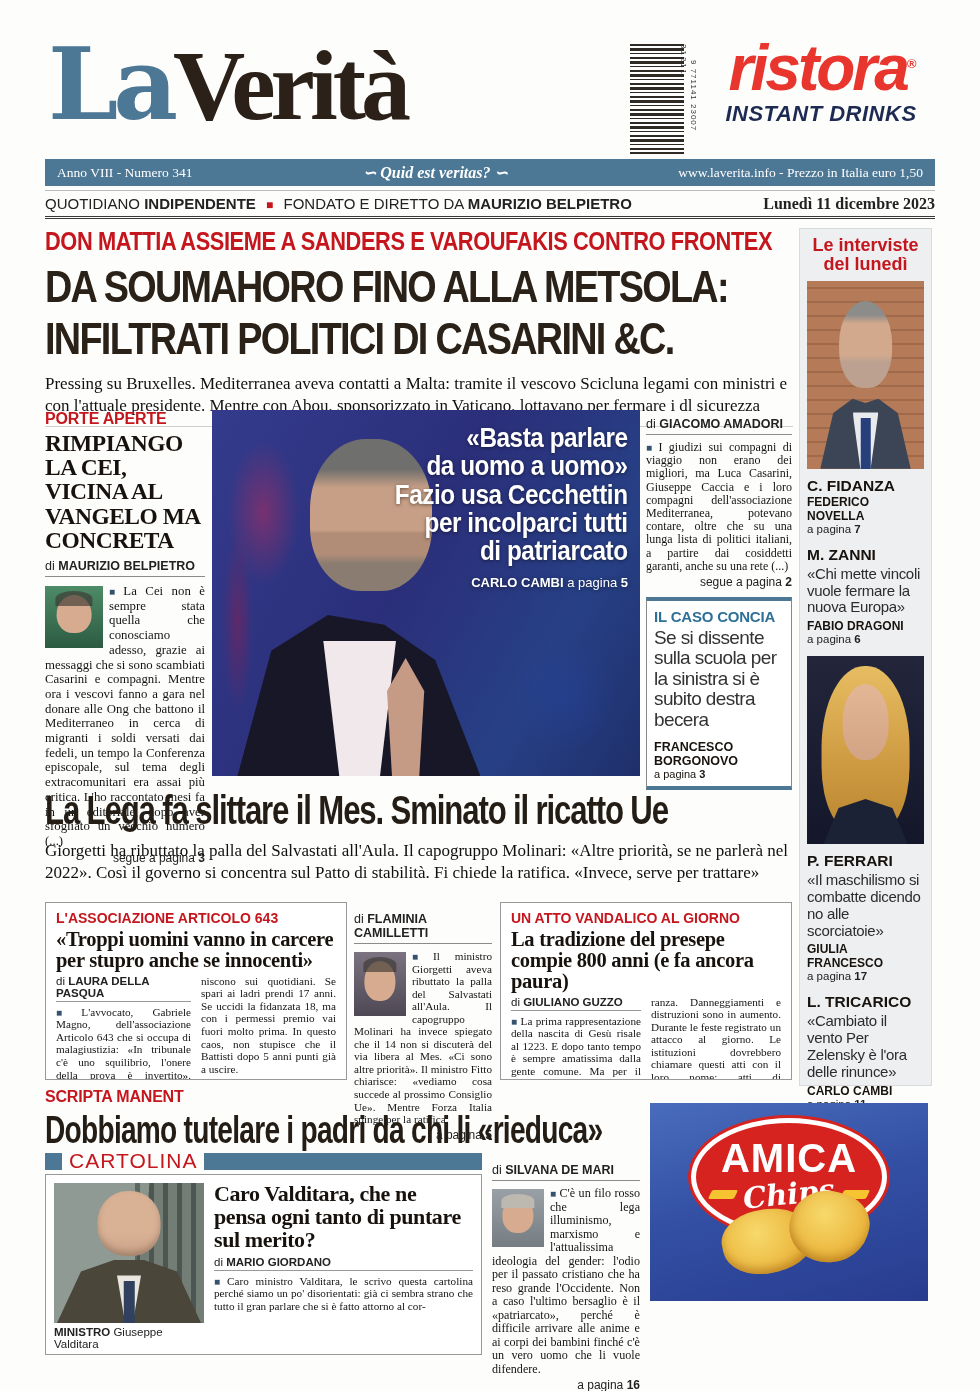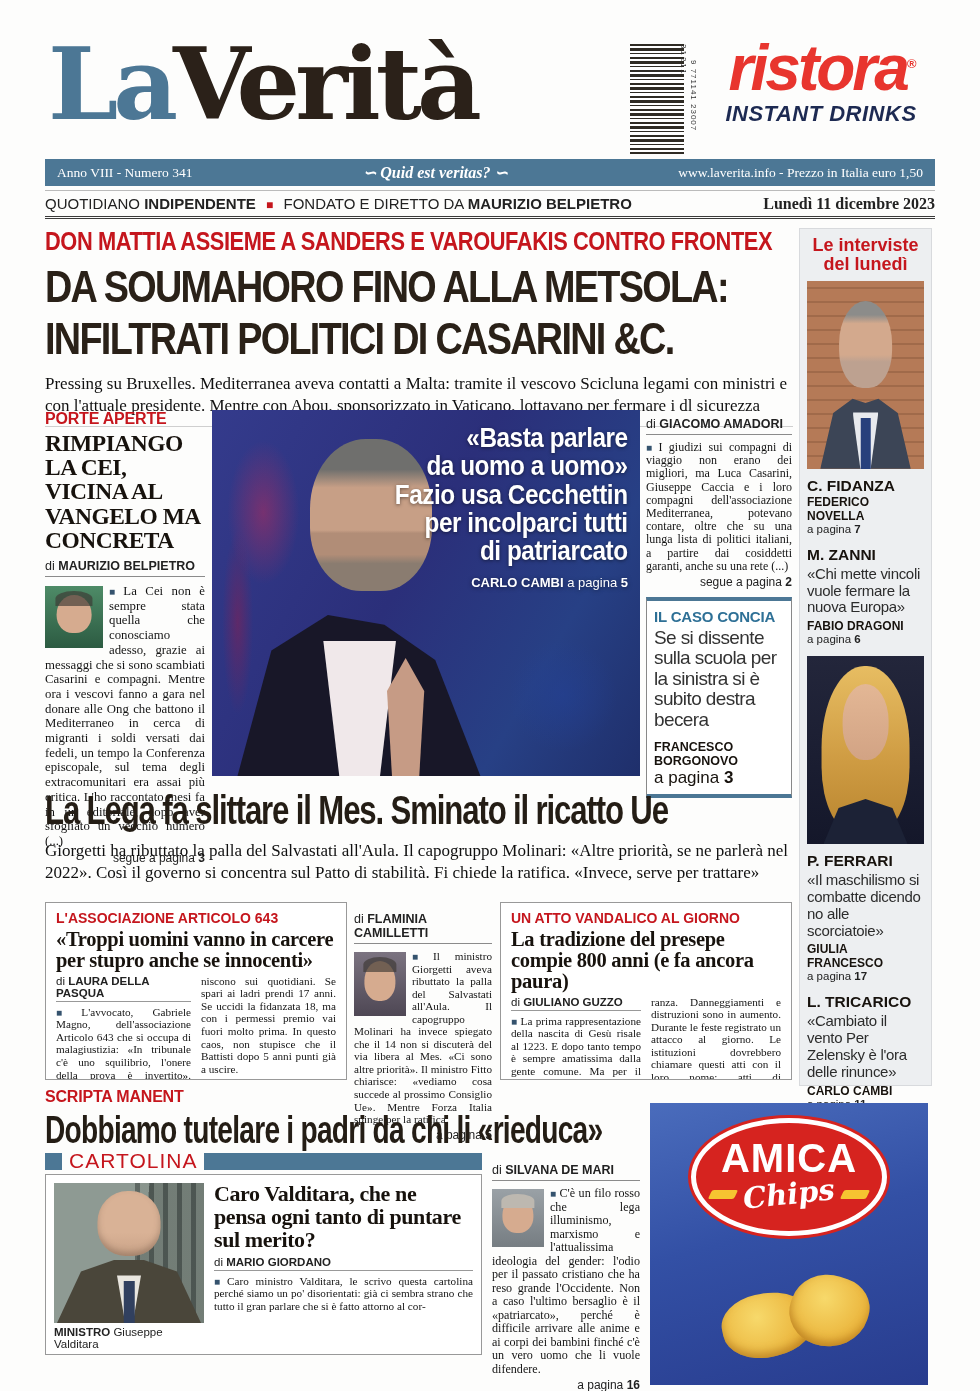--- a/index.html
+++ b/index.html
@@ -1,21 +1,21 @@
 <!DOCTYPE html>
 <html><head>
 <meta charset="utf-8">
 <style>
   html,body{margin:0;padding:0;background:#dedede;}
   #page{position:relative;width:980px;height:1391px;background:#fdfdfc;margin:0 auto;overflow:hidden;
         font-family:"Liberation Sans",sans-serif;color:#17120d;}
   
   .logo{position:absolute;left:48px;top:34px;font-family:"DejaVu Serif",serif;font-weight:bold;
         font-size:100px;line-height:1;letter-spacing:-5px;}
-  .logo-la{color:#4c7795;} .logo-verita{color:#2b2119;}
+  .logo-la{color:#4c7795;} .logo-verita{color:#2b2119;font-family:Liberation Serif, serif;}
   .barcode{position:absolute;left:630px;top:44px;width:54px;height:110px;
         background:repeating-linear-gradient(180deg,#2f2b24 0 2px,#fff 2px 4px,#2f2b24 4px 7px,#fff 7px 9px,#2f2b24 9px 10px,#fff 10px 13px);}
   .bc-top{position:absolute;left:688px;top:44px;font-size:8px;letter-spacing:2px;color:#333;
         transform:rotate(90deg);transform-origin:left top;white-space:nowrap;}
   .bc-side{position:absolute;left:698px;top:60px;font-size:8px;letter-spacing:1px;color:#333;
         transform:rotate(90deg);transform-origin:left top;white-space:nowrap;}
   .ad-ristora{position:absolute;left:706px;top:38px;width:230px;text-align:center;}
   .ad-brand{font-weight:bold;font-style:italic;font-size:64px;line-height:.95;color:#e8352e;letter-spacing:-3px;}
   .ad-reg{font-size:13px;vertical-align:super;}
   .ad-sub{font-weight:bold;font-style:italic;font-size:22px;color:#1d2a52;letter-spacing:.5px;margin-top:2px;}
@@ -104,21 +104,21 @@
         transform:scaleX(.9);transform-origin:right;}
   .photo-byline{margin-top:9px;font-size:13px;}
   .photo-byline b{font-weight:bold;}
   .col-amadori{position:absolute;left:646px;top:410px;width:146px;}
   .col-amadori .body-text{font-size:12px;line-height:1.1;margin-top:6px;}
   .caso{margin-top:8px;border:1px solid #888;border-top:4px solid #4c7795;border-bottom:4px solid #4c7795;
         padding:7px 7px 6px;background:#fff;}
   .caso-kicker{font-weight:bold;font-size:15px;color:#2e7096;letter-spacing:-.2px;}
   .caso-title{font-size:19px;line-height:1.08;color:#333;margin-top:3px;letter-spacing:-.6px;}
   .caso-byline{font-weight:bold;font-size:12.5px;margin-top:10px;}
-  .caso-page{font-size:17px;}
+  .caso-page{font-size:11px;}
   
   .mes{position:absolute;left:45px;top:790px;width:748px;}
   .mes-hl{font-weight:bold;font-size:41px;line-height:1;color:#241d15;letter-spacing:-1.5px;white-space:nowrap;
         transform:scaleX(.76);transform-origin:left;}
   .mes-deck{font-family:"Liberation Serif",serif;font-size:17px;line-height:1.3;margin-top:9px;color:#101010;}
   
   .nbox{position:absolute;border:1px solid #999;box-sizing:border-box;padding:7px 10px;overflow:hidden;background:#fff;}
   .box-a{left:45px;top:902px;width:302px;height:178px;}
   .box-b{left:500px;top:902px;width:292px;height:178px;}
   .box-kicker{font-weight:bold;font-size:14px;color:#c5161d;}
@@ -158,21 +158,21 @@
         background:linear-gradient(180deg,#d9b296 0 64%,#c9a287 100%);box-shadow:inset 0 -4px 6px rgba(90,70,55,.35);}
   .cart-cap{font-size:11.5px;margin-top:3px;color:#222;}
   .cart-cap b{font-weight:bold;}
   .cart-right{flex:1;min-width:0;}
   .cart-title{font-family:"Liberation Serif",serif;font-weight:bold;font-size:22px;line-height:1.04;
         letter-spacing:-.4px;}
   .col-silvana{position:absolute;left:492px;top:1156px;width:148px;}
   .col-silvana .body-text{font-size:12.1px;line-height:1.12;margin-top:6px;}
   .col-silvana .hs{width:52px;height:58px;}
   
-  .ad-amica{position:absolute;left:650px;top:1103px;width:278px;height:282px;
+  .ad-amica{position:absolute;left:650px;top:1103px;width:278px;height:198px;
         background:linear-gradient(165deg,#4a6cbc 0%,#3350a5 45%,#283c8e 100%);overflow:hidden;}
   .amica-logo{position:relative;margin:15px auto 0;width:196px;height:118px;}
   .amica-oval{position:absolute;inset:0;background:#d6231f;border:5px solid #fff;border-radius:50%;
         box-shadow:0 0 0 3px #d6231f;box-sizing:border-box;}
   .amica-brand{position:absolute;left:0;right:0;top:20px;text-align:center;font-weight:bold;font-size:40px;
         line-height:1;color:#fff;letter-spacing:1px;}
   .amica-chipsrow{position:absolute;left:0;right:0;top:62px;display:flex;align-items:center;justify-content:center;gap:7px;}
   .amica-dash{width:26px;height:9px;background:#f6c431;transform:skewX(-25deg);border-radius:2px;}
   .amica-script{font-family:"DejaVu Serif",serif;font-weight:bold;font-style:italic;font-size:29px;line-height:1;
         color:#fff;transform:rotate(-6deg);}

